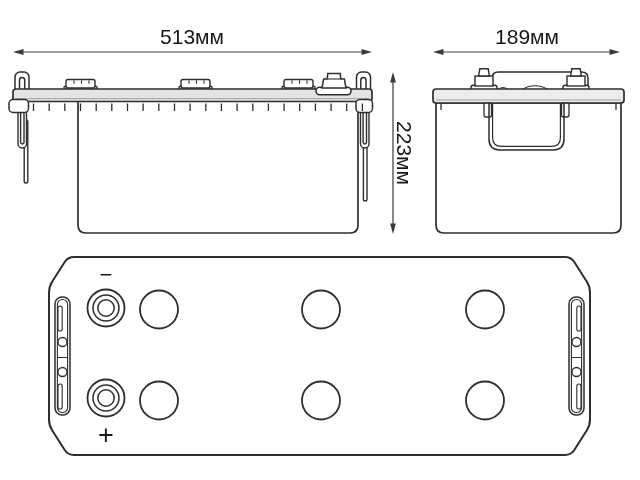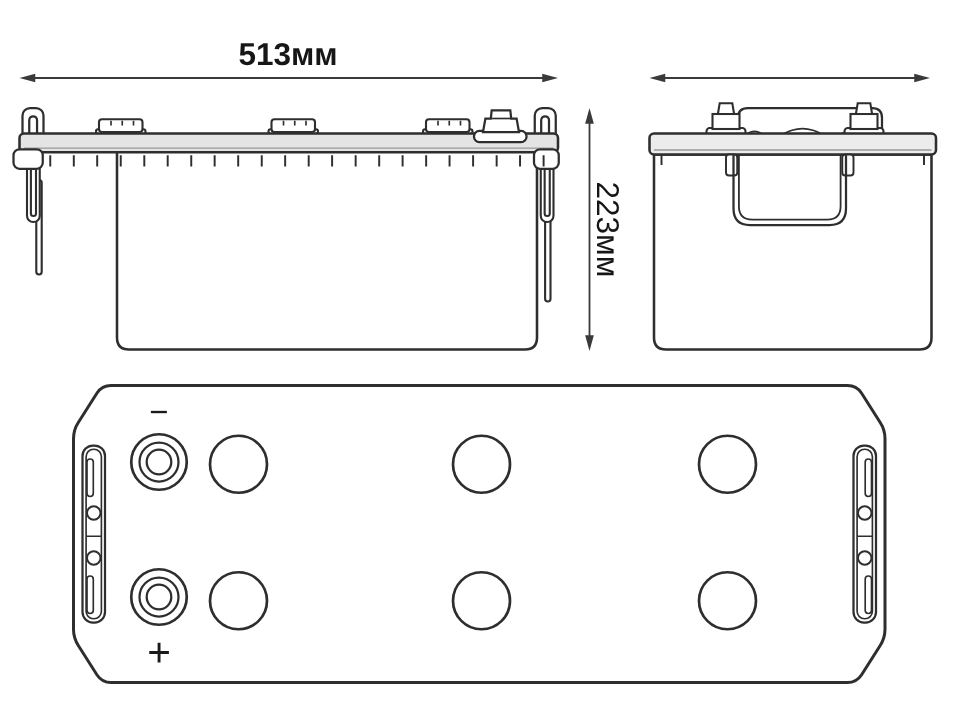--- a/index.html
+++ b/index.html
@@ -165,22 +165,23 @@
     <polygon stroke="none" points="433,52 443.5,49.1 443.5,54.9"></polygon>
     <polygon stroke="none" points="620,52 609.5,49.1 609.5,54.9"></polygon>
   </g>
   <g stroke="#3a3a3a" fill="#3a3a3a">
     <path stroke-width="1.2" d="M393 80 V226"></path>
     <polygon stroke="none" points="393,72 390.1,82.5 395.9,82.5"></polygon>
     <polygon stroke="none" points="393,234 390.1,223.5 395.9,223.5"></polygon>
   </g>
 </svg>
 
-<div class="dim-label" style="left:132px;top:26px;width:120px;font-weight:bold;">513мм</div>
+<div class="dim-label" style="left:132px;top:26px;width:120px;">513мм</div>
 
+<div class="dim-label" style="left:467px;top:26px;width:120px;">189мм</div>
 
 <div class="dim-label rot" style="left:364px;top:142px;width:80px;">223мм</div>
 
 <div class="pol-label pol-minus" style="left:96px;top:265px;width:20px;">−</div>
 
 <div class="pol-label pol-plus" style="left:96px;top:423px;width:20px;">+</div>
 
 </div>
 
 </body></html>

